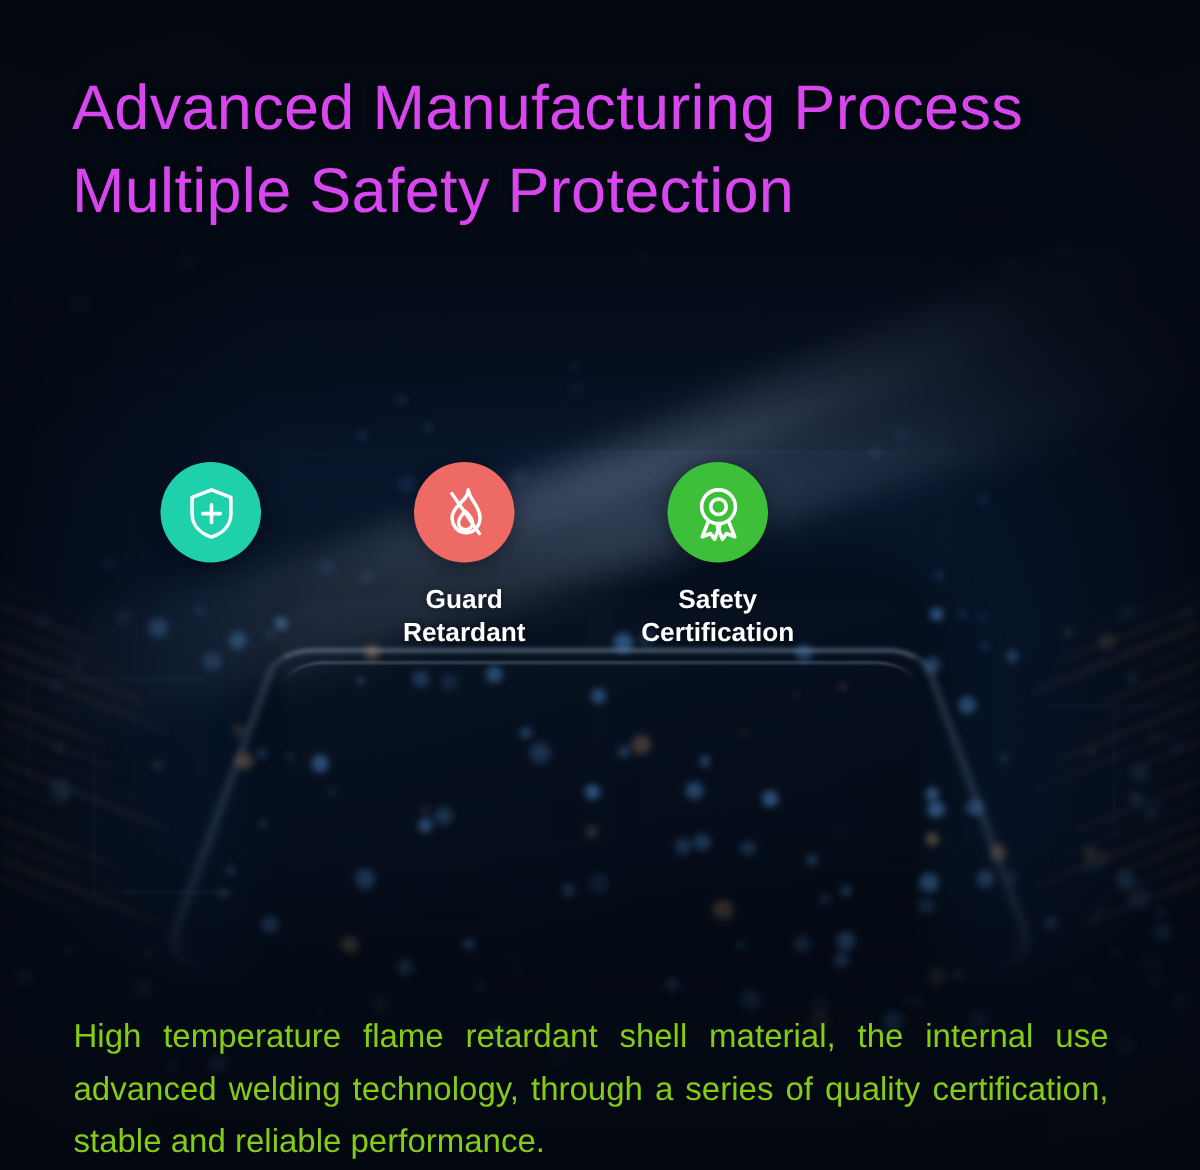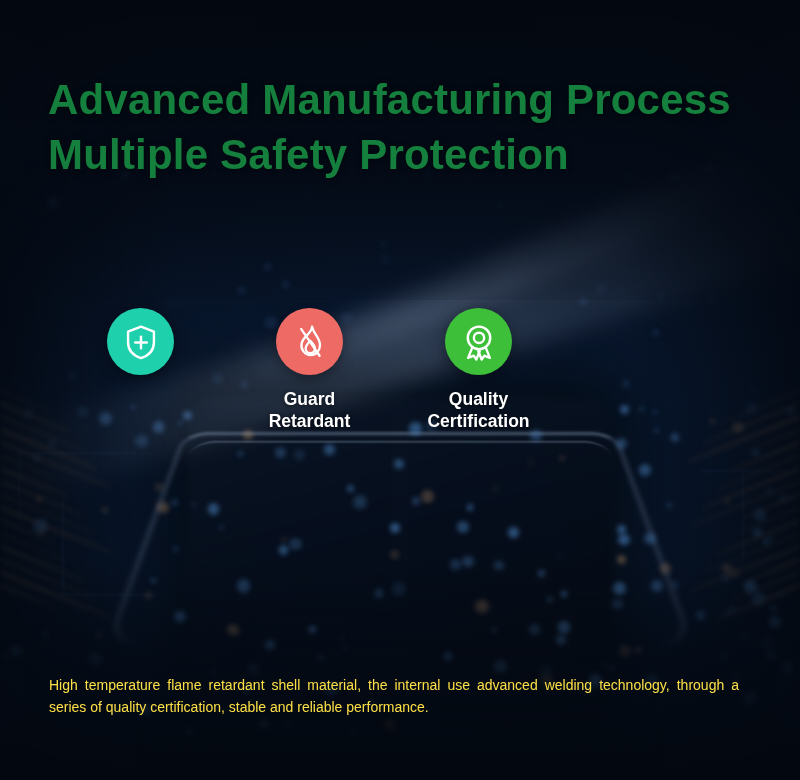--- a/index.html
+++ b/index.html
@@ -116,24 +116,24 @@
     position:absolute; inset:0;
     background:linear-gradient(90deg, rgba(3,8,16,0.78) 0%, rgba(3,8,16,0.05) 22%, rgba(3,8,16,0) 50%, rgba(3,8,16,0.05) 78%, rgba(3,8,16,0.78) 100%);
   }
 
   
   .content { position:absolute; inset:0; }
 
   #headline {
     position:absolute;
     left:48px;
-    top:72px;
-    color:#15803d;
+    top:44px;
+    color:#d946ef;
     font-size:42px;
-    font-weight:700;
+    font-weight:400;
     line-height:1.32;
     letter-spacing:0.2px;
     white-space:pre-line;
     text-shadow:0 1px 6px rgba(0,0,0,0.55);
   }
 
   #features {
     position:absolute;
     left:56px;
     top:308px;
@@ -166,22 +166,22 @@
     text-align:center;
     white-space:pre-line;
     text-shadow:0 1px 4px rgba(0,0,0,0.6);
   }
 
   #description {
     position:absolute;
     left:49px;
     top:674px;
     width:690px;
-    color:#fde047;
-    font-size:14px;
+    color:#84cc16;
+    font-size:22px;
     line-height:1.58;
     text-align:justify;
     text-justify:inter-word;
   }
 </style>
 </head>
 <body>
 
 <div id="banner">
 
@@ -461,21 +461,21 @@
         <div class="feature-icon" style="background:#3dbf3a;">
           <span>
             <svg width="40" height="40" viewBox="0 0 48 48" fill="none" stroke="#ffffff" stroke-width="2.9" stroke-linecap="round" stroke-linejoin="round">
               <circle cx="24" cy="19" r="13.5"></circle>
               <circle cx="24" cy="19" r="6.2"></circle>
               <path d="M16 30.5 L11 43 l6.6 -2.6 L20.8 45 l4.1 -10.2"></path>
               <path d="M32 30.5 L37 43 l-6.6 -2.6 L27.2 45 l-4.1 -10.2"></path>
             </svg>
           </span>
         </div>
-        <div class="feature-label">Quality
+        <div class="feature-label">Safety
 Certification</div>
       </div>
 
     </div>
 
     <p id="description">High temperature flame retardant shell material, the internal use advanced welding technology, through a series of quality certification, stable and reliable performance.</p>
 
   </div>
 </div>
 

